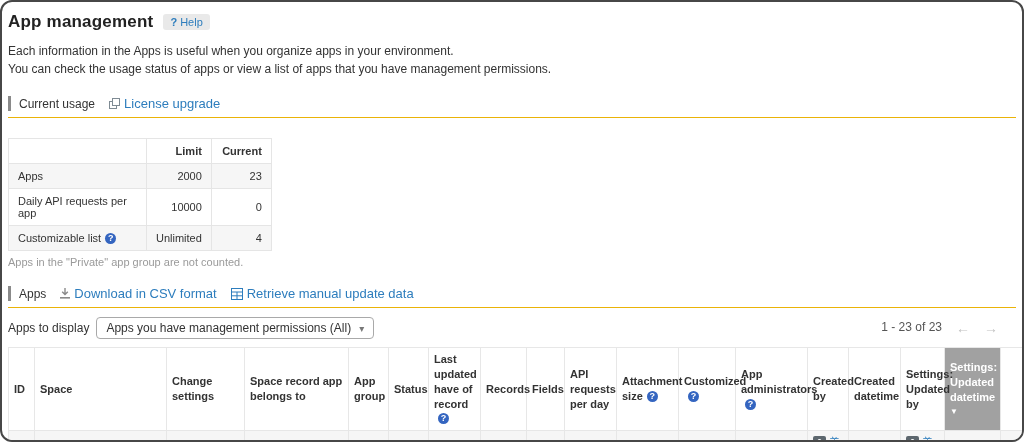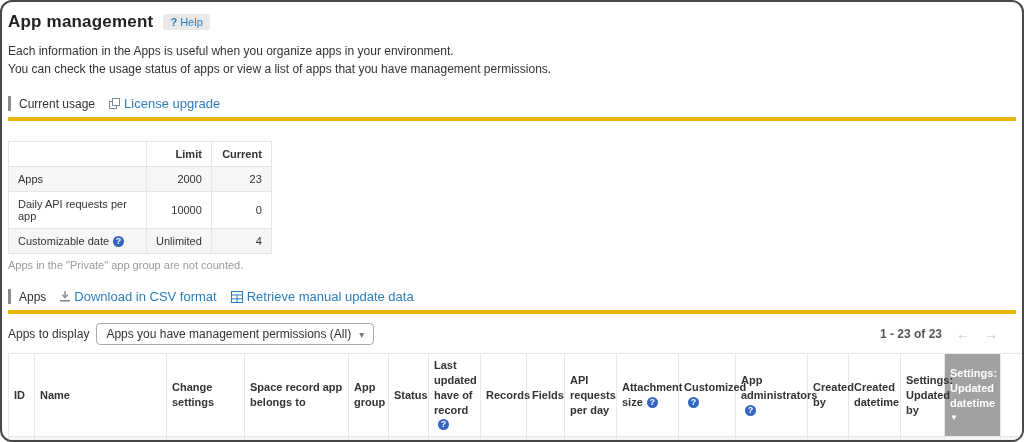--- a/index.html
+++ b/index.html
@@ -12,21 +12,21 @@
   
   .page-head { display:flex; align-items:center; gap:10px; margin:2px 0 10px; }
   .page-title { font-size:17px; color:#222; font-weight:bold; letter-spacing:.2px; }
   .help-badge {
     background:#e9e9e9; border-radius:3px; padding:2px 7px; font-size:11px;
     color:#2d7dbd; cursor:pointer; display:inline-flex; align-items:center; gap:3px;
   }
   .help-badge .q { font-weight:bold; }
   .desc { font-size:12px; line-height:1.5; color:#333; }
   
-  .section { display:flex; align-items:center; gap:14px; border-bottom:4px solid #eab308;
+  .section { display:flex; align-items:center; gap:14px; border-bottom:1px solid #eab308;
     padding:4px 0 6px; margin-top:14px; }
   .section-bar { width:3px; height:15px; background:#8a8a8a; display:inline-block; }
   .section-title { font-size:12px; color:#333; }
   .ilink { font-size:13px; color:#2d7dbd; text-decoration:none; display:inline-flex;
     align-items:center; gap:4px; cursor:pointer; }
   .ilink svg { display:block; }
   
   .usage-table { border-collapse:collapse; margin-top:20px; font-size:11px; }
   .usage-table th, .usage-table td { border:1px solid #e5e5e5; padding:6px 9px; }
   .usage-table th { font-weight:bold; text-align:right; background:#fff; }
@@ -43,21 +43,21 @@
   .qmark::before { content:"?"; }
   
   .controls { display:flex; align-items:center; justify-content:space-between; margin:9px 0 8px; }
   .filter { display:flex; align-items:center; gap:7px; font-size:12px; }
   .select-box {
     border:1px solid #a9a9a9; border-radius:4px; background:#fff; padding:3px 9px;
     font-size:12px; display:inline-flex; align-items:center; gap:8px; cursor:pointer;
   }
   .select-box .caret { color:#777; font-size:10px; }
   .select-box .caret::before { content:"▾"; }
-  .pager { display:flex; align-items:center; gap:14px; font-size:12px; color:#555; margin-right:18px;font-weight:bold; }
+  .pager { display:flex; gap:14px; font-size:12px; color:#555; margin-right:18px; }
   .pager .arrow { color:#c3c3c3; font-size:14px; cursor:pointer; }
   .pager .arrow.prev::before { content:"←"; }
   .pager .arrow.next::before { content:"→"; }
   
   .apps-table { width:100%; border-collapse:collapse; table-layout:fixed; font-size:11px; }
   .apps-table th, .apps-table td { border:1px solid #e7e7e7; padding:4px 5px; vertical-align:middle; }
   .apps-table thead th { font-weight:bold; color:#333; text-align:left; background:#fff; height:62px; line-height:1.35; }
   .apps-table thead th.sorted { background:#a1a1a1; color:#fff;margin-top:16px; }
   .apps-table thead th.sorted .sort-caret { display:block; font-size:8px; margin-top:2px; }
   .apps-table thead th.sorted .sort-caret::before { content:"▼"; }
@@ -115,21 +115,21 @@
         <td class="num">2000</td>
         <td class="num">23</td>
       </tr>
       <tr>
         <td class="lbl">Daily API requests per app</td>
         <td class="num">10000</td>
         <td class="num">0</td>
       </tr>
       <tr class="alt">
         <td class="lbl">
-          <span>Customizable date</span><span class="qmark"></span>
+          <span>Customizable list</span><span class="qmark"></span>
         </td>
         <td class="num">Unlimited</td>
         <td class="num">4</td>
       </tr>
     </tbody>
   </table>
   <div class="note">Apps in the "Private" app group are not counted.</div>
 
   <div class="section">
     <span style="display:inline-flex;align-items:center;gap:8px;">
@@ -186,21 +186,21 @@
       <col style="width:72px">
         <col style="width:41px">
         <col style="width:52px">
         <col style="width:44px">
       <col style="width:56px">
         <col style="width:23px">
     </colgroup>
     <thead>
       <tr>
         <th>ID</th>
-        <th>Name</th>
+        <th>Space</th>
         <th>Change settings</th>
         <th>Space record app belongs to</th>
         <th>App group</th>
         <th>Status</th>
         <th>
           <span>Last updated have of record</span><span class="qmark"></span>
         </th>
         <th>Records</th>
         <th>Fields</th>
         <th>API requests per day</th>

